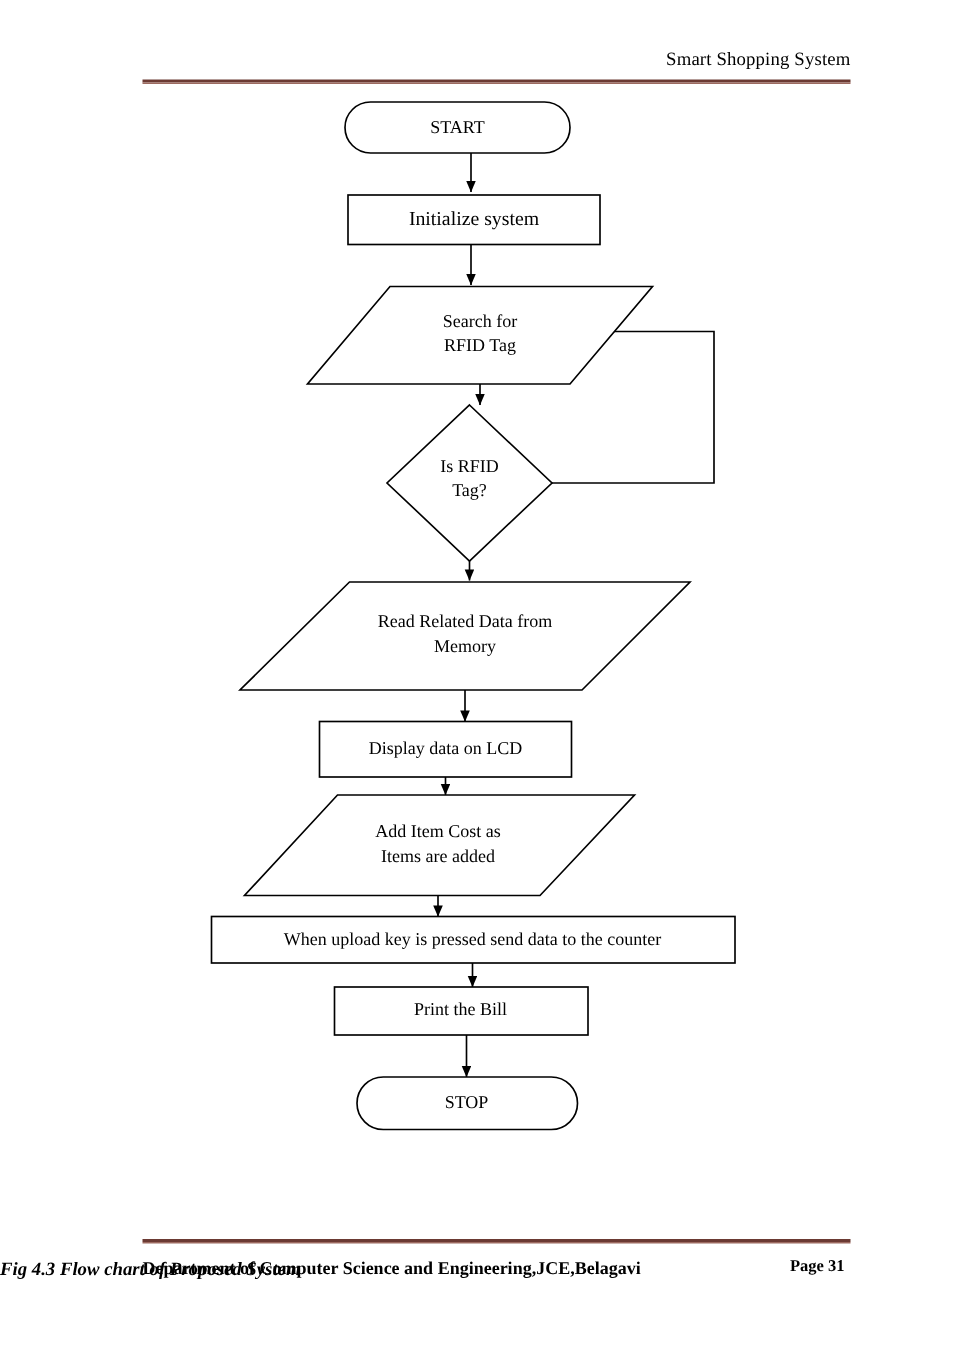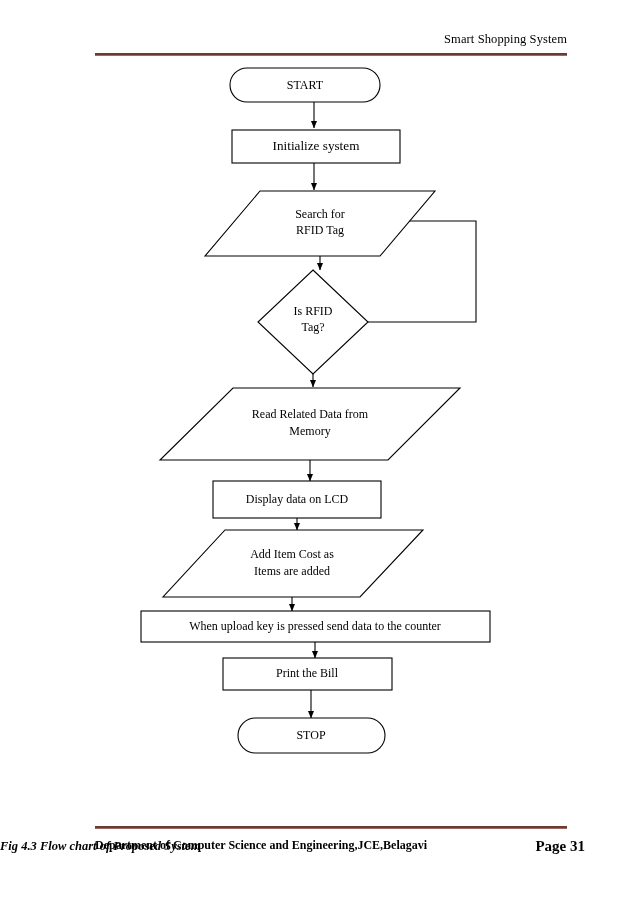--- a/index.html
+++ b/index.html
@@ -91,23 +91,23 @@
   .footer-left {
     position: absolute;
     left: 95px;
     top: 12px;
     font-size: 12px;
     font-weight: bold;
     white-space: nowrap;
   }
   .footer-right {
     position: absolute;
-    right: 53px;
+    right: 75px;
     top: 12px;
-    font-size: 15px;
+    font-size: 11px;
     font-weight: bold;
     white-space: nowrap;
   }
 
   
   .figure-wrap {
     position: absolute;
     left: 0;
     top: 60px;
     width: 638px;

